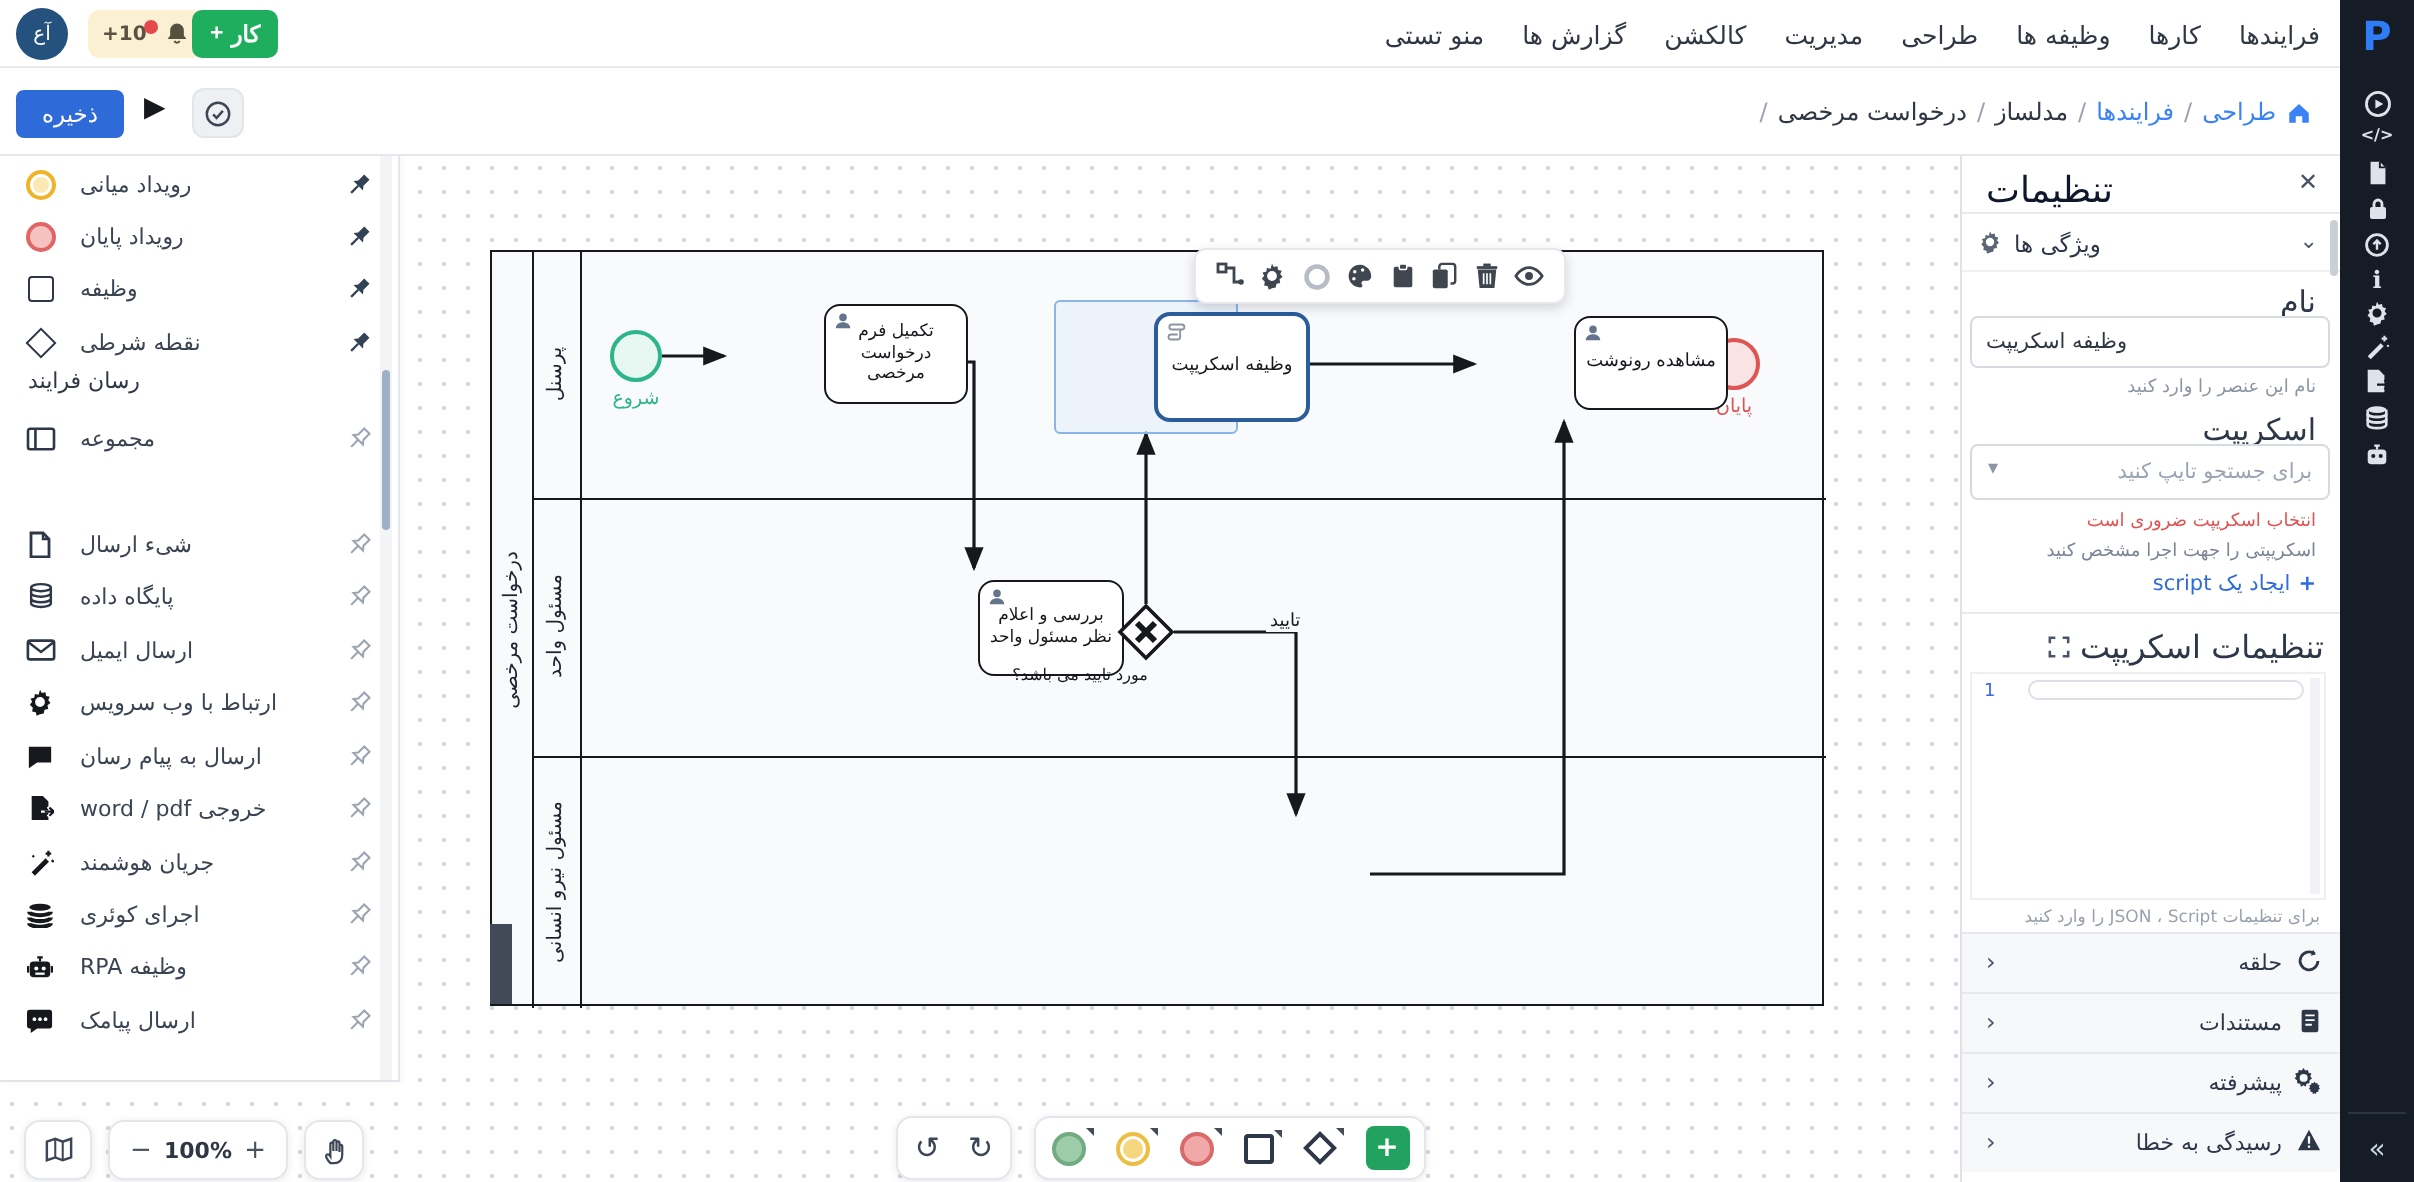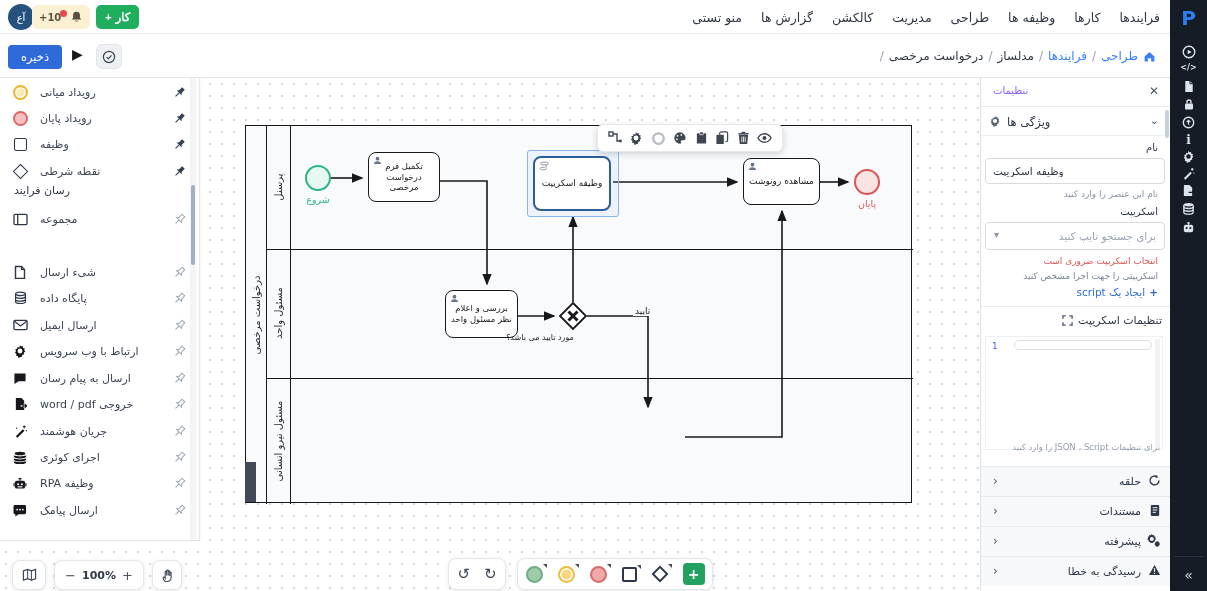--- a/index.html
+++ b/index.html
@@ -6,21 +6,21 @@
   html,body { width:1207px; height:591px; overflow:hidden; }
   body { font-family:"DejaVu Sans", sans-serif; background:#fff; color:#2f3744; position:relative; }
   .ab { position:absolute; }
   svg { display:block; }
 
   
   #navbar { left:0; top:0; width:1170px; height:34px; background:#fff; border-bottom:1px solid #e8eaee; z-index:30; }
   #nav-menu { position:absolute; right:10px; top:0; height:34px; direction:rtl; display:flex; align-items:center; gap:19px; font-size:12.5px; color:#2f3744; }
   #nav-menu span { cursor:pointer; white-space:nowrap; }
   #avatar { left:8px; top:4px; width:26px; height:26px; border-radius:50%; background:#24517d; color:#fff; font-size:10px; display:flex; align-items:center; justify-content:center; }
-  #notif-chip { left:32px; top:5px; height:24px; background:#fcf0d2; border-radius:6px; padding:0 7px; display:flex; align-items:center; gap:3px; }
+  #notif-chip { left:44px; top:5px; height:24px; background:#fcf0d2; border-radius:6px; padding:0 7px; display:flex; align-items:center; gap:3px; }
   #notif-chip .cnt { font-size:10px; color:#5a5343; font-weight:bold; }
   #notif-dot { width:7px; height:7px; border-radius:50%; background:#e5484d; margin-left:-4px; margin-top:-8px; }
   #task-btn { left:96px; top:5px; height:24px; background:#1fae5e; border:none; border-radius:5px; color:#fff; font-size:11.5px; padding:0 9px; display:flex; align-items:center; gap:4px; font-weight:bold; cursor:pointer; }
 
   
   #actionbar { left:0; top:34px; width:1170px; height:44px; background:#fff; border-bottom:1px solid #e4e7eb; z-index:25; }
   #save-btn { left:8px; top:11px; width:54px; height:24px; background:#2f6bd8; color:#fff; border:none; border-radius:4px; font-size:11.5px; cursor:pointer; font-family:inherit; }
   #play-btn { left:72px; top:12px; font-size:14px; color:#16181d; cursor:pointer; }
   #check-btn { left:96px; top:10px; width:26px; height:25px; background:#eef0f3; border:1px solid #e2e5ea; border-radius:6px; display:flex; align-items:center; justify-content:center; cursor:pointer; }
   #breadcrumb { position:absolute; right:14px; top:0; height:44px; direction:rtl; display:flex; align-items:center; gap:5px; font-size:12px; }
@@ -28,21 +28,21 @@
   #breadcrumb .drk { color:#2f3744; }
   #breadcrumb .sep { color:#9aa3af; }
 
   
   #canvas { left:0; top:78px; width:980px; height:513px;
     background-image:radial-gradient(#d6dade 1px, transparent 1.3px);
     background-size:12px 12px; background-color:#fff; }
   #pool { left:245px; top:47px; width:667px; height:378px; background:#f9fafb; border:1.6px solid #16181d; }
   .pline { position:absolute; background:#16181d; }
   .vlabel { position:absolute; transform:translate(-50%,-50%) rotate(-90deg); white-space:nowrap; font-size:10px; color:#1f2430; }
-  .task { position:absolute; background:#fff; border:1.4px solid #16181d; border-radius:8px; font-size:8.5px; line-height:1.25; color:#16181d; display:flex; align-items:center; justify-content:center; text-align:center; padding:16px 3px; cursor:pointer; }
+  .task { position:absolute; background:#fff; border:1.4px solid #16181d; border-radius:8px; font-size:8.5px; line-height:1.25; color:#16181d; display:flex; align-items:center; justify-content:center; text-align:center; padding:16px 3px; cursor:pointer;margin-left:44px; }
   .task .pico { position:absolute; top:3px; left:4px; }
   .evt { position:absolute; width:26px; height:26px; border-radius:50%; cursor:pointer; }
   .evtlbl { position:absolute; font-size:9.5px; text-align:center; }
   #sel-frame { left:527px; top:72px; width:92px; height:67px; border:1px solid #8ab5e8; background:rgba(150,200,250,.12); border-radius:3px; }
   #task-script { border:2px solid #2b5d9b; }
   #ctx-toolbar { left:597px; top:46px; width:186px; height:28px; background:#fff; border:1px solid #e6e8ec; border-radius:6px; box-shadow:0 2px 6px rgba(20,30,50,.18); display:flex; align-items:center; justify-content:space-around; padding:0 6px; z-index:10; }
   #ctx-toolbar svg { cursor:pointer; }
   #gw-q { font-size:8px; color:#16181d; }
   #edge-lbl { font-size:9px; color:#16181d; background:#f9fafb; padding:0 2px; }
 
@@ -64,42 +64,42 @@
   #undo-card { left:448px; top:558px; width:58px; height:32px; gap:14px; }
   #undo-card span { font-size:15px; color:#3d4656; cursor:pointer; }
   #shape-card { left:517px; top:558px; width:196px; height:32px; gap:15px; }
   .shp { position:relative; cursor:pointer; }
   .mk { position:absolute; top:-2px; right:-4px; width:0; height:0; border-top:4px solid #454c58; border-left:4px solid transparent; }
   .c17 { width:17px; height:17px; border-radius:50%; }
 
   
   #panel { left:980px; top:78px; width:190px; height:513px; background:#fff; border-left:1px solid #dfe3e8; z-index:20; font-size:11px; }
   #panel-head { left:0; top:0; width:190px; height:29px; border-bottom:1px solid #e8eaed; }
-  #panel-title { left:12px; top:7px; font-size:10px; color:#8b5cf6; }
+  #panel-title { left:12px; top:7px; font-size:18px; color:#0f172a; }
   #panel-close { right:12px; top:6px; font-size:12px; color:#4a5568; cursor:pointer; }
   #sec-props { left:0; top:29px; width:190px; height:29px; border-bottom:1px solid #eef0f2; }
   #sec-props .t { position:absolute; left:26px; top:8px; font-size:11.5px; color:#2d3748; }
   .chev { position:absolute; color:#4a5568; font-size:11px; cursor:pointer; }
-  .flabel { position:absolute; right:12px; font-size:10px; color:#2d3748; }
+  .flabel { position:absolute; right:12px; font-size:15px; color:#2d3748; }
   .fhelp { position:absolute; right:12px; font-size:9px; color:#8a94a3; direction:rtl; }
   #name-input { left:4px; top:80px; width:180px; height:26px; border:1px solid #d6dbe1; border-radius:4px; font-size:10.5px; color:#2f3744; padding:0 7px; font-family:inherit; direction:rtl; text-align:left; }
   #script-select { left:4px; top:144px; width:180px; height:28px; border:1px solid #d6dbe1; border-radius:4px; background:#fff; cursor:pointer; }
   #script-select .ph { position:absolute; right:8px; top:7px; font-size:10.5px; color:#9aa4b2; }
   #script-select .car { position:absolute; left:8px; top:6px; color:#8a94a3; font-size:10px; }
   #err-msg { right:12px; top:178px; font-size:9px; color:#e05252; direction:rtl; }
   #help2 { right:12px; top:193px; font-size:9px; color:#7a8494; direction:rtl; }
   #create-link { right:12px; top:208px; display:flex; flex-direction:row-reverse; gap:4px; align-items:center; color:#2f6bd8; font-size:10.5px; cursor:pointer; direction:rtl; }
   #div1 { left:0; top:228px; width:190px; height:1px; background:#e8eaed; }
   #script-settings-row { right:8px; top:236px; display:flex; gap:5px; align-items:center; }
-  #script-settings-row .t { font-size:11px; color:#2d3748; }
+  #script-settings-row .t { font-size:16px; color:#2d3748; }
   #editor { left:4px; top:258px; width:178px; height:114px; background:#fff; border:1px solid #edf0f3; }
   #editor .ln { position:absolute; left:6px; top:4px; font-size:9px; color:#4263eb; }
   #editor .pill { position:absolute; left:28px; top:3px; width:138px; height:10px; border:1px solid #dce1e7; border-radius:5px; background:#fff; }
   #editor .esb { position:absolute; right:2px; top:2px; width:5px; height:108px; background:#f0f2f5; }
-  #editor-hint { right:10px; top:364px; font-size:8.5px; color:#98a1ad; direction:rtl; }
+  #editor-hint { right:10px; top:376px; font-size:8.5px; color:#98a1ad; direction:rtl; }
   .acc { position:absolute; left:0; width:190px; height:30px; background:#f7f8fa; border-top:1px solid #e6e9ed; cursor:pointer; }
   .acc .lb { position:absolute; right:30px; top:8px; font-size:11px; color:#2d3748; }
   .acc .ic { position:absolute; right:10px; top:7px; color:#2d3748; }
   .acc .ch { position:absolute; left:12px; top:7px; font-size:12px; color:#4a5568; }
   #panel-thumb { left:184px; top:32px; width:4px; height:28px; background:#c8cfd6; border-radius:2px; }
 
   
   #sidebar { right:0; top:0; width:37px; height:591px; background:#151c26; z-index:40; }
   #sidebar .logo { position:absolute; left:0; top:6px; width:37px; text-align:center; color:#2f7df6; font-weight:bold; font-size:20px; }
   .sic { position:absolute; left:0; width:37px; display:flex; justify-content:center; color:#dde3ea; cursor:pointer; }

